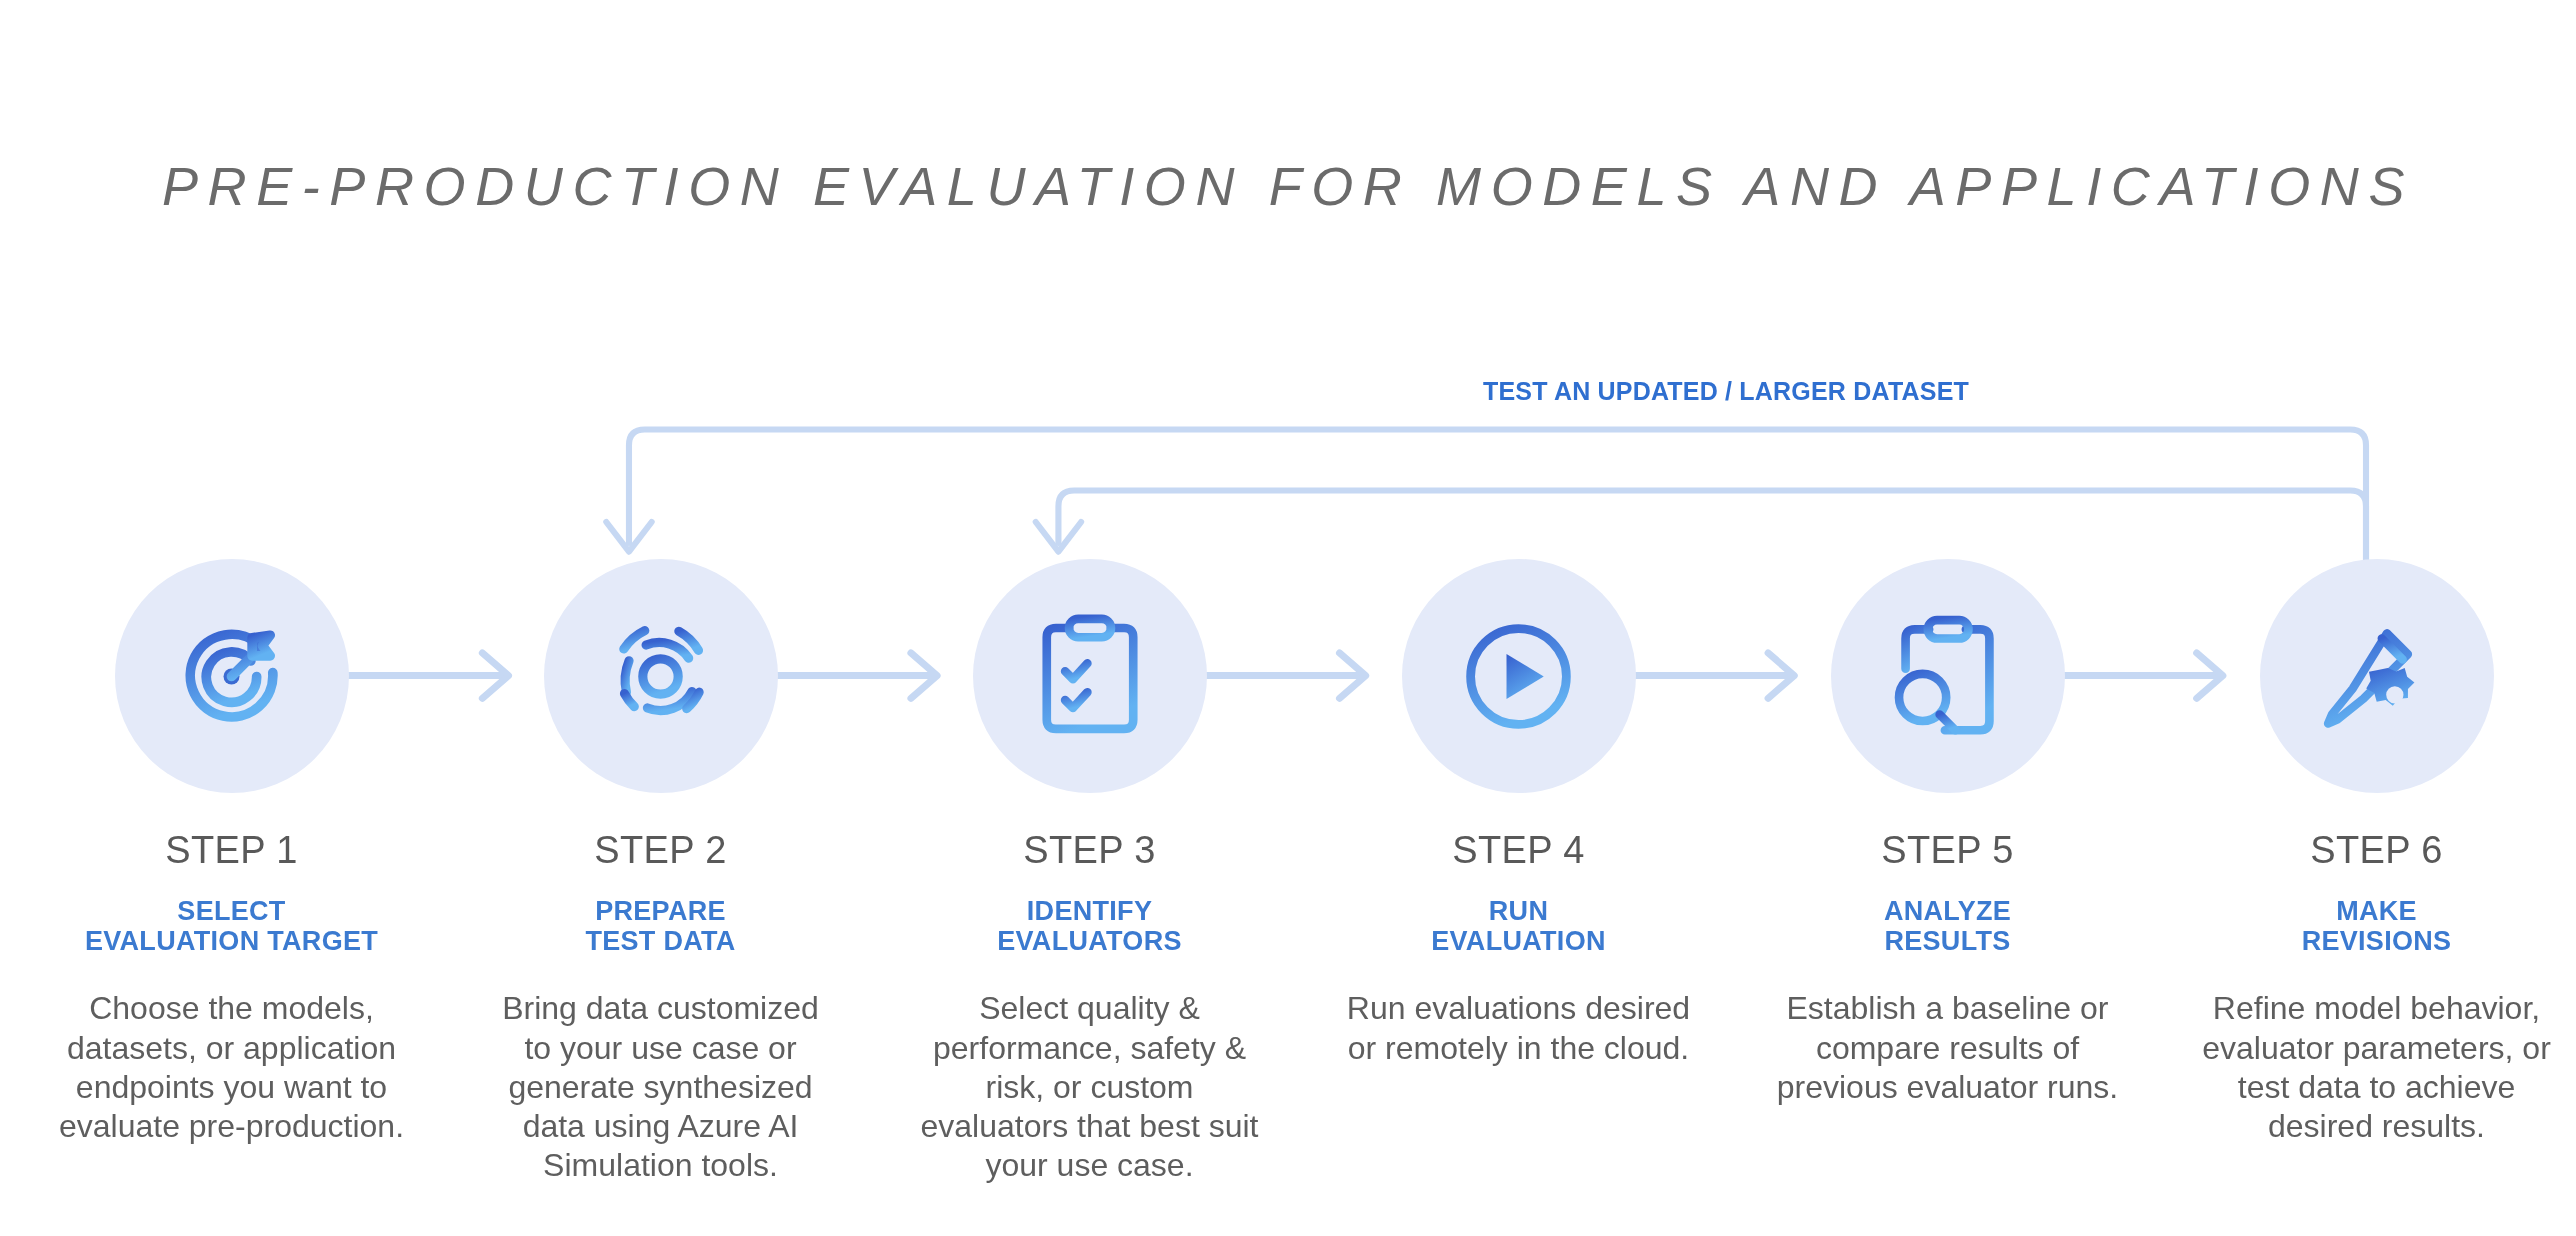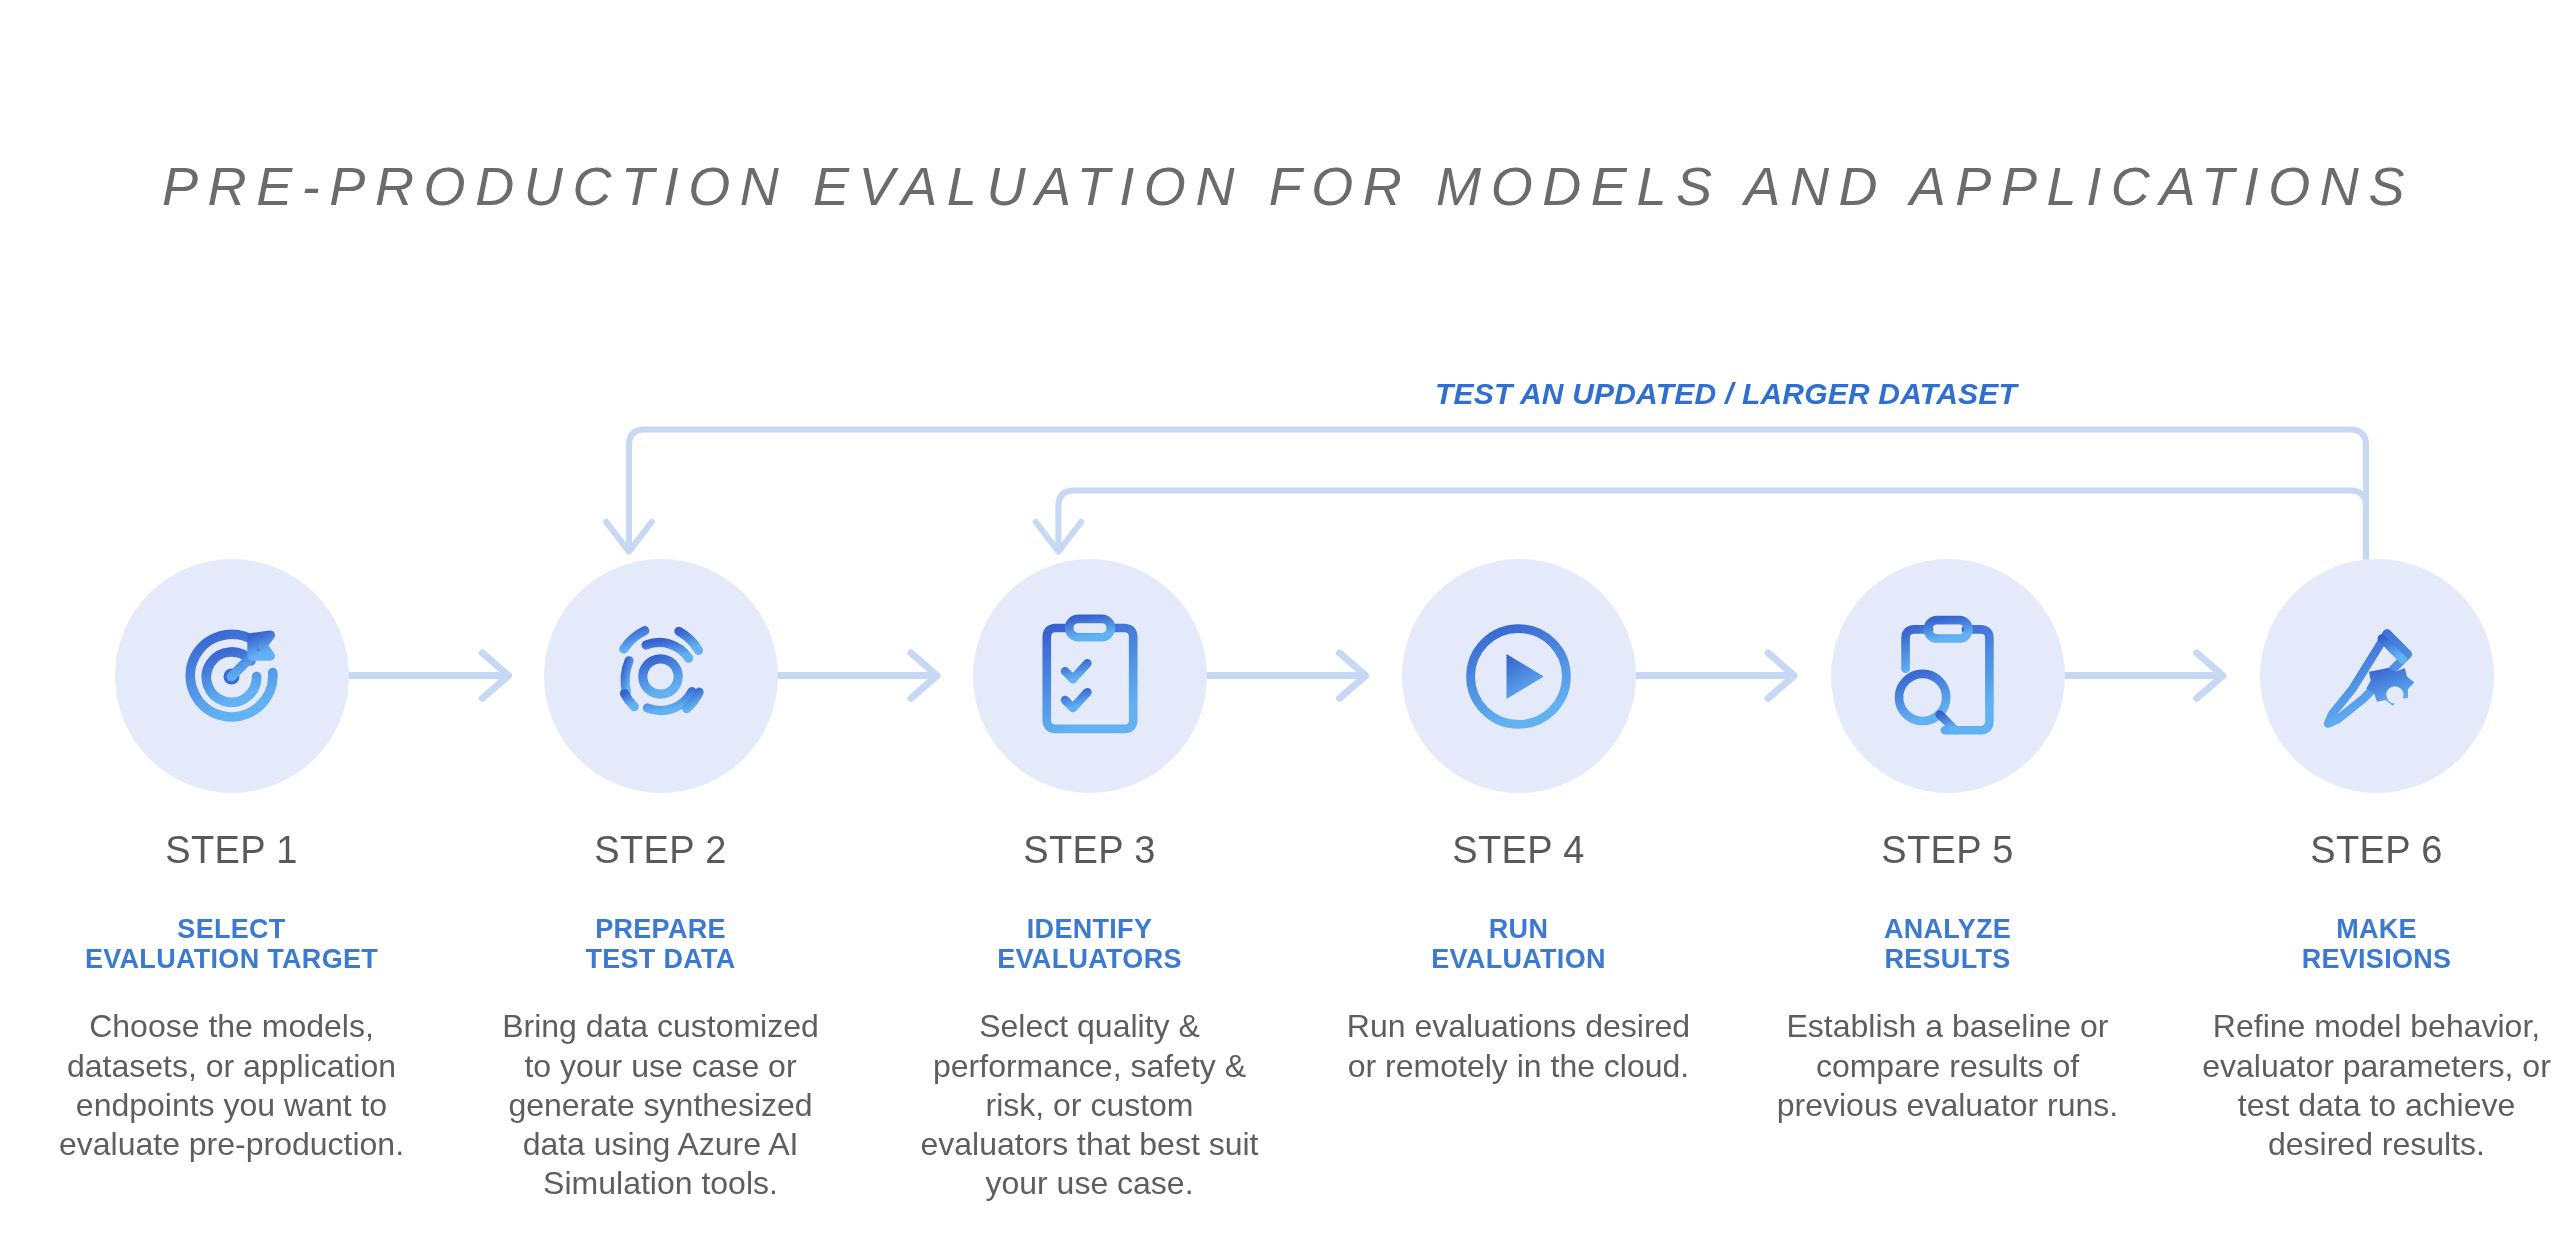--- a/index.html
+++ b/index.html
@@ -45,23 +45,22 @@
     position: absolute;
     left: 0;
     top: 0;
     width: 2576px;
     height: 1236px;
     pointer-events: none;
   }
 
   .loop-label {
     position: absolute;
-    font-size: 30px;
+    font-size: 25px;
     font-weight: bold;
-    font-style: italic;
     color: #2f6fd0;
     white-space: nowrap;
     letter-spacing: 0.2px;
     font-family: "Liberation Sans", sans-serif;
   }
   #loop-label-0 { top: 377px; left: 1726px; transform: translateX(-50%); }
   #loop-label-1 { top: 457px; left: 1834px; transform: translateX(-50%); }
 
   
   #steps {
@@ -97,21 +96,21 @@
 
   .step-number {
     margin-top: 38px;
     font-size: 38px;
     font-weight: 400;
     color: #595959;
     letter-spacing: 0.4px;
     line-height: 1;
   }
   .step-heading {
-    margin-top: 45px;
+    margin-top: 27px;
     font-size: 27px;
     font-weight: bold;
     color: #3b7ad0;
     line-height: 1.12;
     text-align: center;
     letter-spacing: 0.3px;
     white-space: pre-line;
   }
   .step-desc {
     margin-top: 33px;

